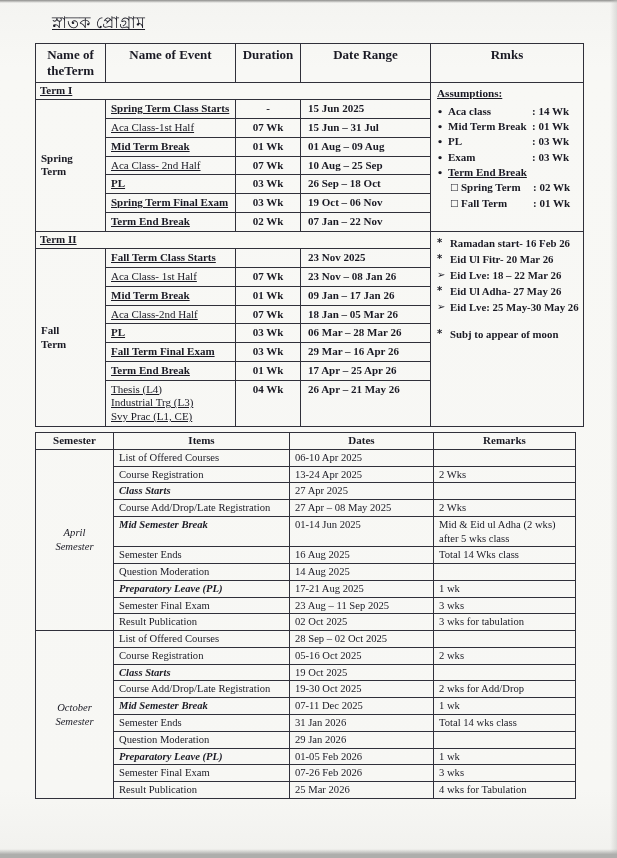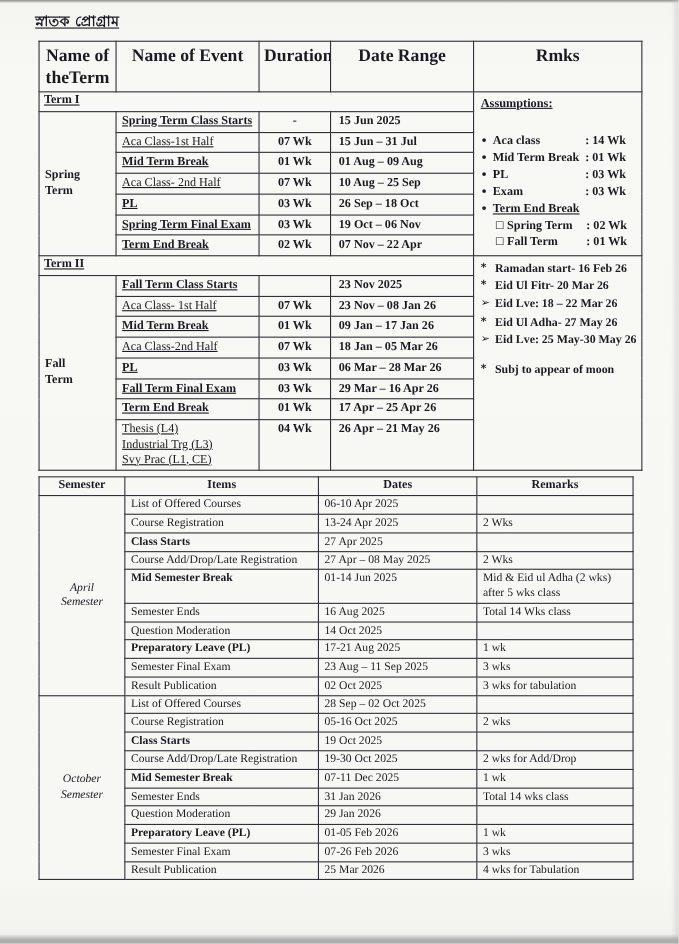--- a/index.html
+++ b/index.html
@@ -18,70 +18,70 @@
   .scan-top { position: absolute; top: 0; left: 0; right: 0; height: 3px;
     background: linear-gradient(#8d8d8b, rgba(217,217,215,0)); }
   .scan-bottom { position: absolute; bottom: 0; left: 0; right: 0; height: 9px;
     background: linear-gradient(rgba(180,180,178,0), #aeaeac 60%); }
   .scan-right { position: absolute; top: 0; bottom: 0; right: 0; width: 7px;
     background: linear-gradient(to right, rgba(200,200,198,0), #c6c6c4); opacity: .55; }
 
   .content { position: relative; padding: 6px 0 0 0; }
 
   .bn-heading {
-    font-weight: bold;
-    font-size: 13px;
+    font-weight: normal;
+    font-size: 16px;
     text-decoration: underline;
-    margin: 4px 0 6px 32px;
+    margin: 4px 0 6px 52px;
     font-family: "DejaVu Sans", "Liberation Serif", sans-serif;
     letter-spacing: .2px;
   }
   .bn-heading.second { margin-top: 11px; }
 
   table { border-collapse: collapse; table-layout: fixed; margin-left: 35px; }
   td, th { border: 1.3px solid #30303a; vertical-align: top; overflow: hidden; }
   table { border: 1.6px solid #2a2a34; }
 
   
   .t1 { width: 548px; }
   .t1 th {
-    font-size: 16px; font-weight: bold; text-align: center;
+    font-size: 13px; font-weight: bold; text-align: center;
     padding: 3px 4px 2px; height: 34px; line-height: 1.25;
   }
   .t1 td { font-size: 11px; line-height: 1.25; padding: 2px 5px; }
   .pre { white-space: pre-line; }
   .section-cell { padding: 1px 4px 2px !important; }
   .section-label { font-weight: bold; font-size: 11px; text-decoration: underline; }
   .term-name-cell {
     text-align: left; vertical-align: middle !important;
     font-weight: bold; font-size: 11.5px; line-height: 1.3;
   }
   .event-cell { text-align: justify; text-decoration: underline; }
   .event-cell.b { font-weight: bold; }
   .dur-cell { text-align: center; font-weight: bold; }
   .date-cell { font-weight: bold; padding-left: 7px !important; }
 
   .rmks-cell { padding: 3px 4px 2px 6px !important; font-size: 10.8px; vertical-align: top; }
-  .assume-title { font-weight: bold; font-size: 11.2px; text-decoration: underline; margin-bottom: 20px; }
+  .assume-title { font-weight: bold; font-size: 11.2px; text-decoration: underline; margin-bottom: 4px; }
   .assume-row { display: flex; line-height: 1.4; font-weight: bold; }
   .glyph { width: 11px; flex: none; font-family: "DejaVu Sans", sans-serif; font-size: 9.5px; line-height: 1.6; }
   .assume-label { width: 84px; flex: none; }
   .teb-title { font-weight: bold; text-decoration: underline; }
   .sub-row { display: flex; line-height: 1.4; font-weight: bold; padding-left: 13px; }
   .sub-row .assume-label { width: 72px; }
   .rem-row { display: flex; line-height: 1.5; font-weight: bold; font-size: 10.8px; }
   .rem-row .glyph { width: 13px; font-size: 10px; }
   .rem-row.gap { margin-top: 11px; }
 
   
   .t2 { width: 540px; margin-top: 5px; }
   .t2 th { font-size: 11px; font-weight: bold; text-align: center; padding: 1px 4px; height: 17px; }
   .t2 td { font-size: 10.6px; line-height: 1.3; padding: 1px 5px; }
   .sem-cell { text-align: center; vertical-align: middle !important; font-size: 11px; line-height: 1.35; font-style: italic; }
-  .item-cell.b { font-weight: bold; }
+  .item-cell.b { font-weight: bold; font-style: italic; }
   .dates-cell { font-weight: normal; }
   .remarks-cell { }
 </style>
 </head>
 <body>
 
 <div class="paper"></div>
 
 <div class="content">
   <div class="bn-heading">স্নাতক প্রোগ্রাম</div>
@@ -171,21 +171,21 @@
           <td class="date-cell">26 Sep – 18 Oct</td>
         </tr>
         <tr>
           <td class="event-cell pre b">Spring Term Final Exam</td>
           <td class="dur-cell">03 Wk</td>
           <td class="date-cell">19 Oct – 06 Nov</td>
         </tr>
         <tr>
           <td class="event-cell pre b">Term End Break</td>
           <td class="dur-cell">02 Wk</td>
-          <td class="date-cell">07 Nov – 22 Apr</td>
+          <td class="date-cell">07 Jan – 22 Nov</td>
         </tr>
         <tr>
           <td class="section-cell" colspan="4"><span class="section-label">Term II</span></td>
           <td class="rmks-cell" rowspan="9">
             <div class="rem-row">
               <span class="glyph">*</span>
               <span>Ramadan start- 16 Feb 26</span>
             </div>
             <div class="rem-row">
               <span class="glyph">*</span>
@@ -298,21 +298,21 @@
           <td class="dates-cell">01-14 Jun 2025</td>
           <td class="remarks-cell">Mid &amp; Eid ul Adha (2 wks) after 5 wks class</td>
         </tr>
         <tr>
           <td class="item-cell">Semester Ends</td>
           <td class="dates-cell">16 Aug 2025</td>
           <td class="remarks-cell">Total 14 Wks class</td>
         </tr>
         <tr>
           <td class="item-cell">Question Moderation</td>
-          <td class="dates-cell">14 Oct 2025</td>
+          <td class="dates-cell">14 Aug 2025</td>
           <td class="remarks-cell"></td>
         </tr>
         <tr>
           <td class="item-cell b">Preparatory Leave (PL)</td>
           <td class="dates-cell">17-21 Aug 2025</td>
           <td class="remarks-cell">1 wk</td>
         </tr>
         <tr>
           <td class="item-cell">Semester Final Exam</td>
           <td class="dates-cell">23 Aug – 11 Sep 2025</td>

